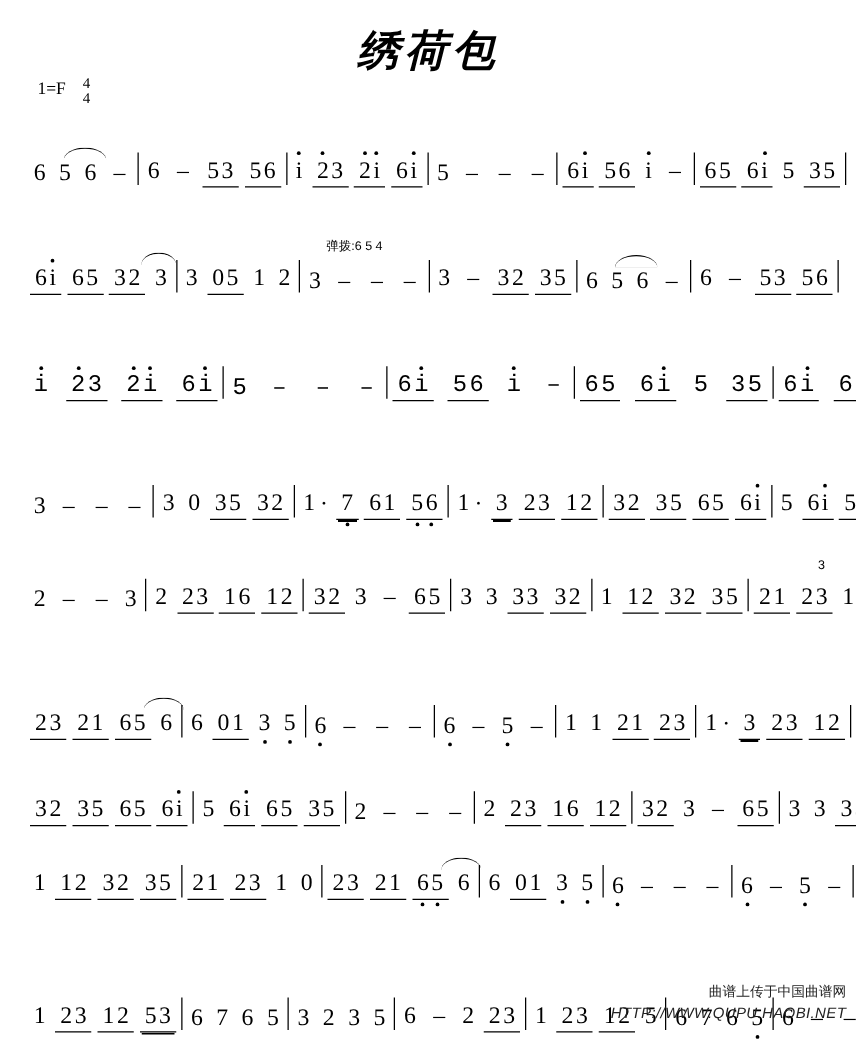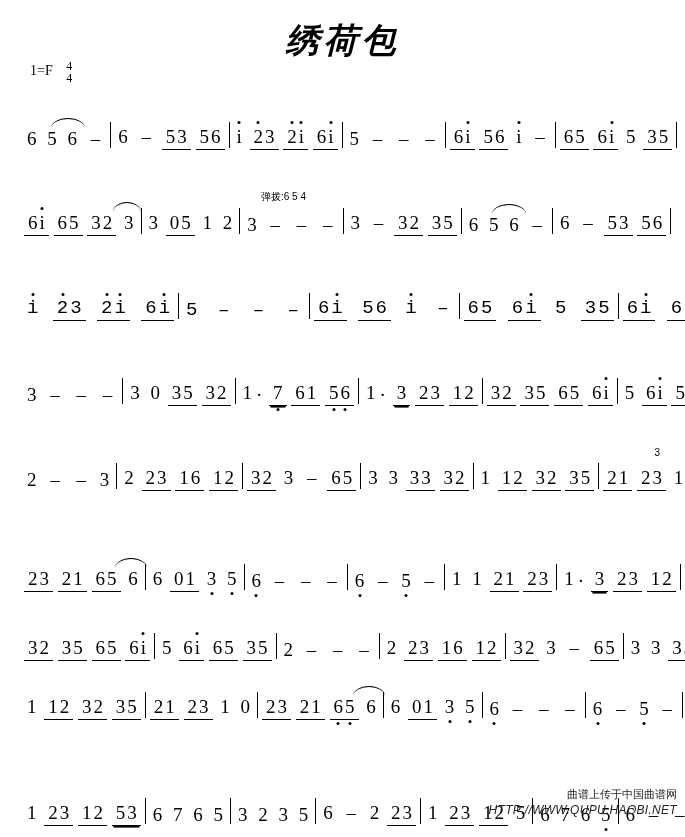--- a/index.html
+++ b/index.html
@@ -264,21 +264,21 @@
       <span class="grp u1"><span class="note">3</span><span class="note">2</span></span>
       <span class="note" style="position:relative;">3<span class="slur" style="left:-8px;top:-11px;width:28px;"></span></span>
     </span><span class="bar"></span><span class="measure">
       <span class="note">3</span>
       <span class="grp u1"><span class="note">0</span><span class="note">5</span></span>
       <span class="note">1</span>
       <span class="note">2</span>
     </span>
   </div>
 
-  <div class="system" style="top:378px;">
+  <div class="system" style="top:388px;">
     <span class="measure">
       <span class="note">3</span>
       <span class="dash">–</span>
       <span class="dash">–</span>
       <span class="dash">–</span>
     </span><span class="bar"></span><span class="measure">
       <span class="note">3</span>
       <span class="note">0</span>
       <span class="grp u1"><span class="note">3</span><span class="note">5</span></span>
       <span class="grp u1"><span class="note">3</span><span class="note">2</span></span>

